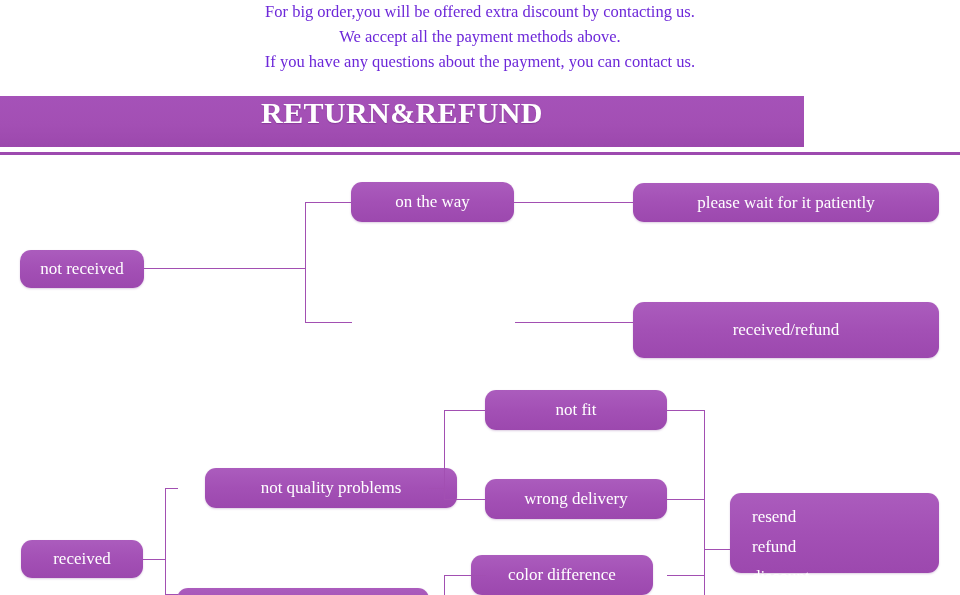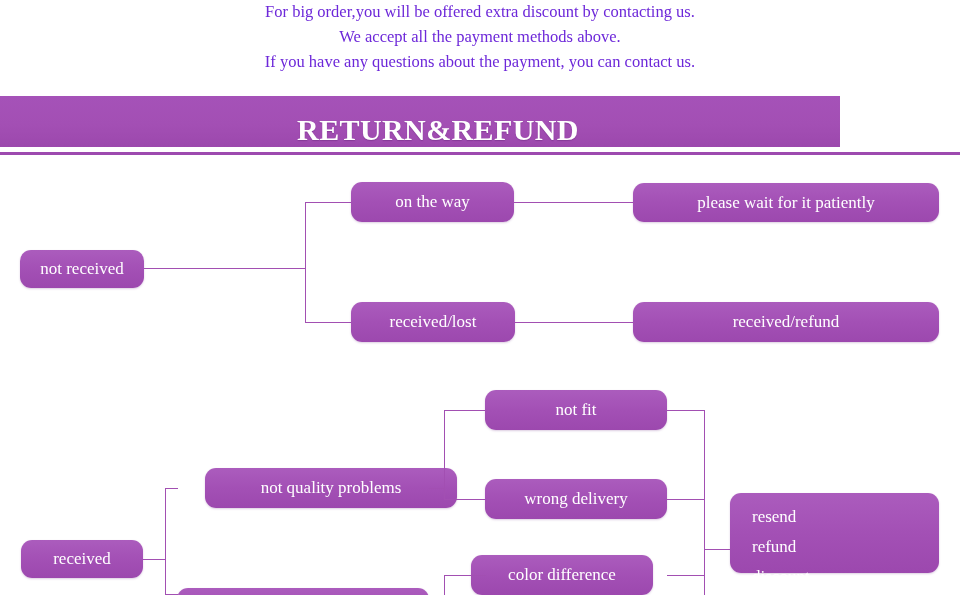--- a/index.html
+++ b/index.html
@@ -32,23 +32,22 @@
 
   
   #banner {
     position: absolute;
     left: 0;
     top: 96px;
     width: 804px;
     height: 51px;
     background: linear-gradient(180deg, #a552b8 0%, #a34fb4 55%, #9c48ad 100%);
     display: flex;
-    align-items: flex-end;
+    align-items: flex-start;
     justify-content: center;
-    padding-left: 36px;
   }
   #banner-title {
     color: #ffffff;
     font-family: "Liberation Serif", "DejaVu Serif", serif;
     font-weight: bold;
     font-size: 30px;
     letter-spacing: 0.4px;
     text-shadow: 0 1px 1px rgba(90,25,110,0.35);
   }
   #banner-rule {
@@ -127,25 +126,24 @@
   <div class="conn h" style="left:305px; top:202px; width:47px;"></div>
 
   <div class="conn h" style="left:305px; top:322px; width:47px;"></div>
 
   <div class="node" style="left:351px; top:182px; width:163px; height:40px;">on the way</div>
 
   <div class="conn h" style="left:514px; top:202px; width:119px;"></div>
 
   <div class="node" style="left:633px; top:183px; width:306px; height:39px;">please wait for it patiently</div>
 
-  <div class="node" style="left:351px; top:302px; width:164px; height:40px;">received/lost</div>
 
   <div class="conn h" style="left:515px; top:322px; width:118px;"></div>
 
-  <div class="node" style="left:633px; top:302px; width:306px; height:40px;">received/refund</div>
+  <div class="node" style="left:633px; top:302px; width:306px; height:56px;">received/refund</div>
 
   <div class="node" style="left:21px; top:540px; width:122px; height:38px;">received</div>
 
   <div class="conn h" style="left:143px; top:559px; width:23px;"></div>
   <div class="conn v" style="left:165px; top:488px; height:107px;"></div>
   <div class="conn h" style="left:165px; top:488px; width:13px;"></div>
   <div class="conn h" style="left:165px; top:594px; width:13px;"></div>
 
   <div class="node" style="left:177px; top:468px; width:252px; height:40px;margin-left:28px;">not quality problems</div>
 

